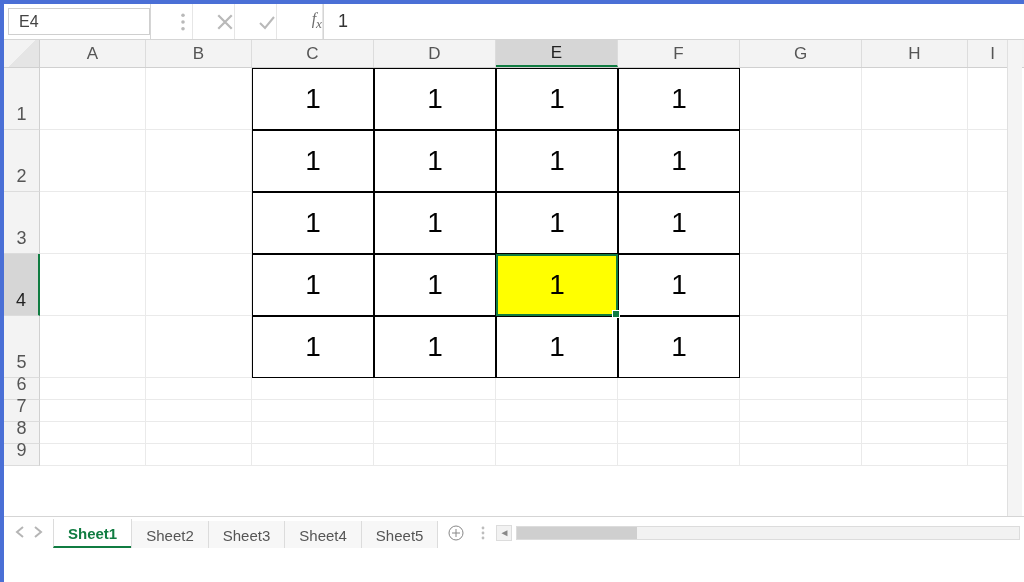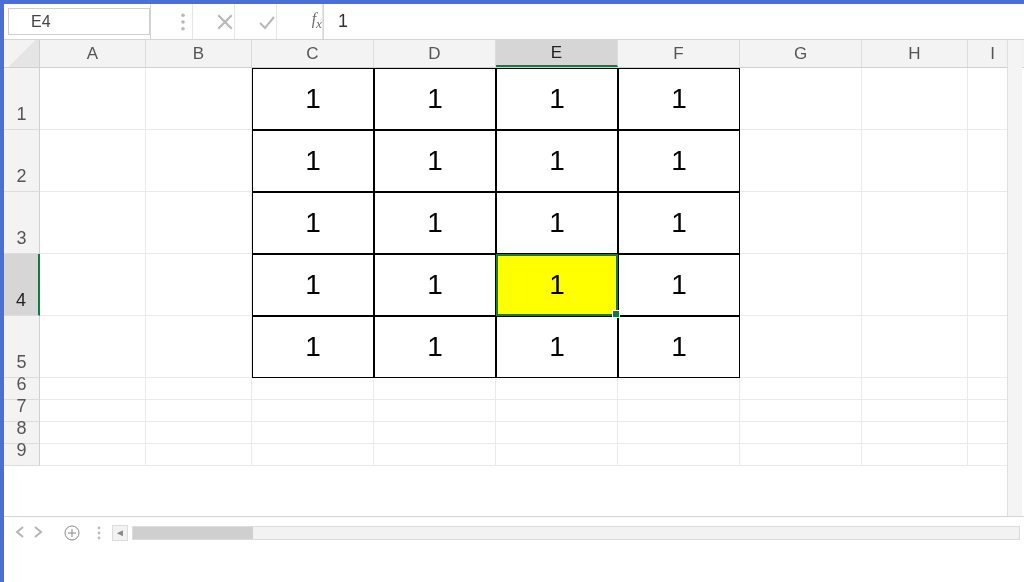--- a/index.html
+++ b/index.html
@@ -12,21 +12,21 @@
   
   .fbar {
     display: flex; align-items: stretch; height: 36px;
     border-bottom: 1px solid #d5d5d5;
   }
   .namebox-wrap {
     width: 147px; display: flex; align-items: stretch;
     border-right: 1px solid #d5d5d5;
   }
   .namebox {
-    flex: 1; display: flex; align-items: center; padding: 0 22px;
+    flex: 1; display: flex; align-items: center; padding: 0 10px;
     background: #fff; border: 1px solid #cfcfcf; margin: 4px 0 4px 4px;
     font-size: 16px; color: #444;
   }
   .namebox .dd {
     margin-left: auto; color:#888; font-size: 12px;
     display:inline-flex; align-items:center;
   }
   .fbar-btn {
     width: 42px; display: flex; align-items: center; justify-content: flex-end;
     border-right: 1px solid #e6e6e6; color:#b9b9b9;
@@ -265,20 +265,27 @@
 
   <div class="tabs">
     <div class="tabnav">
       <span><svg viewBox="0 0 8 12">
             <path d="M7 1 L1 6 L7 11" fill="none" stroke="currentColor" stroke-width="2"></path>
           </svg></span>
       <span><svg viewBox="0 0 8 12">
             <path d="M1 1 L7 6 L1 11" fill="none" stroke="currentColor" stroke-width="2"></path>
           </svg></span>
     </div>
+    <div class="sheet-tabs">
+        <div class="tab active">Sheet1</div>
+        <div class="tab">Sheet2</div>
+        <div class="tab">Sheet3</div>
+        <div class="tab">Sheet4</div>
+        <div class="tab">Sheet5</div>
+      </div>
     <div class="addtab">
       <svg viewBox="0 0 16 16">
           <circle cx="8" cy="8" r="7" fill="none" stroke="currentColor"></circle>
           <path d="M8 4 V12 M4 8 H12" stroke="currentColor"></path>
         </svg>
     </div>
     <div class="tab-divider">
       <svg viewBox="0 0 4 16" width="6" height="16">
           <circle cx="2" cy="3" r="1.4" fill="currentColor"></circle>
           <circle cx="2" cy="8" r="1.4" fill="currentColor"></circle>

